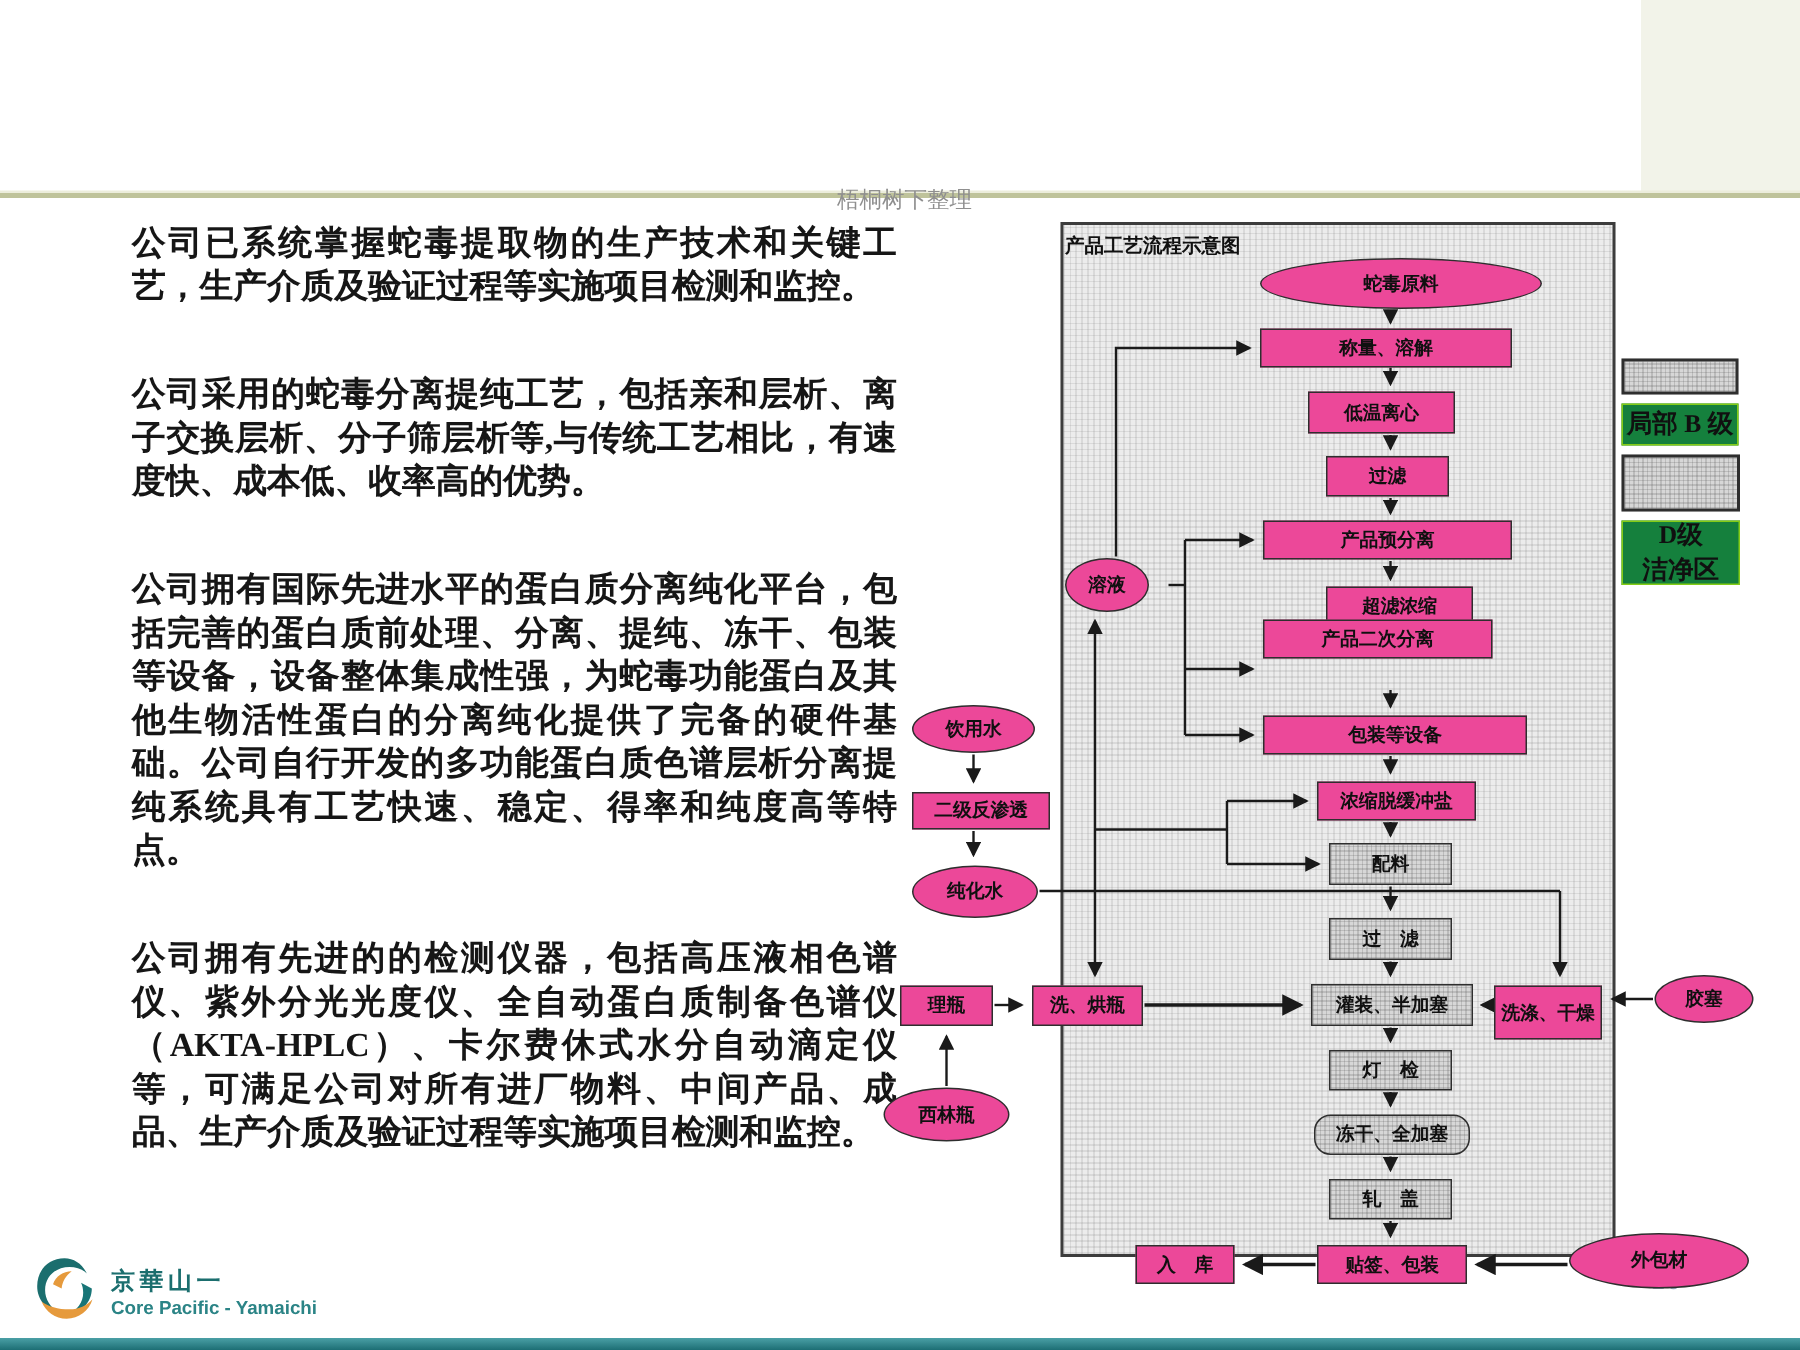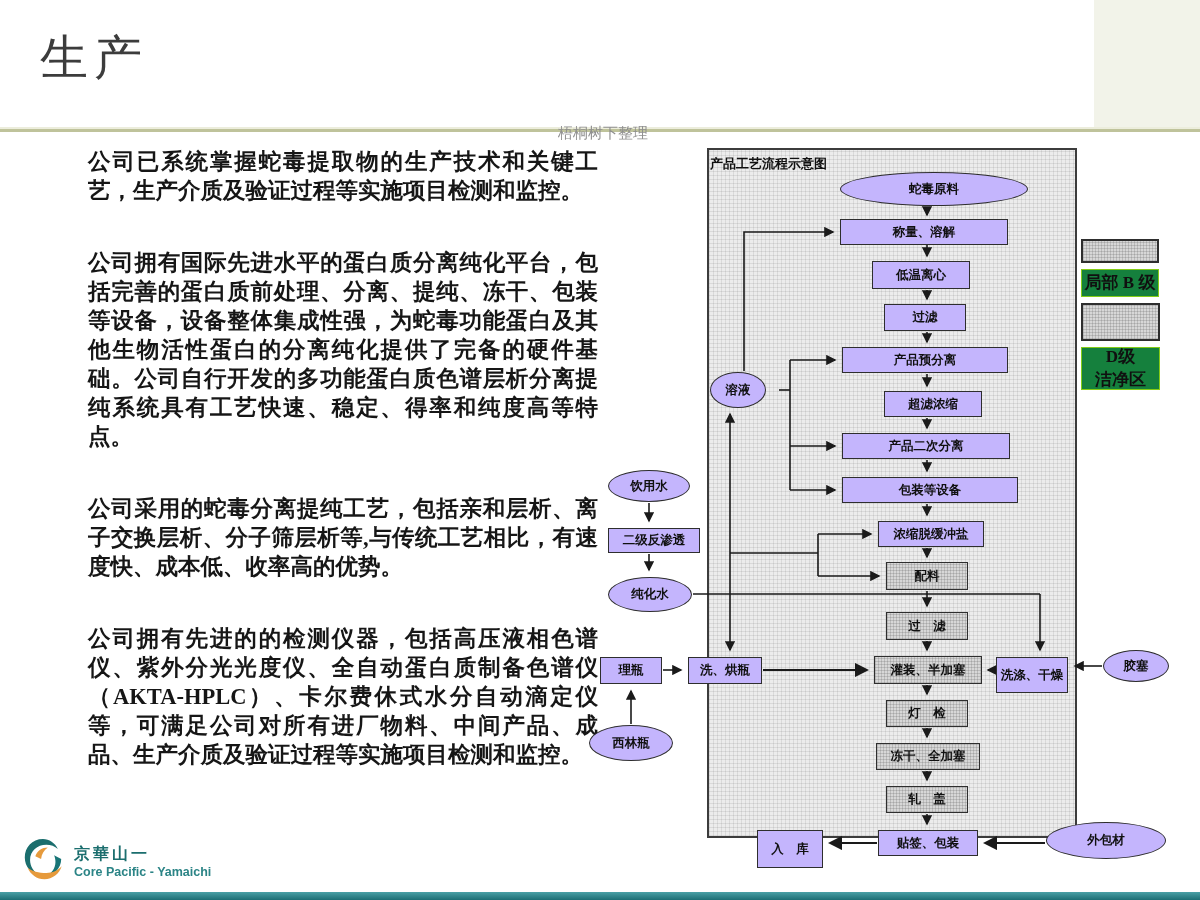--- a/index.html
+++ b/index.html
@@ -19,45 +19,45 @@
   .body-text p{margin:0 0 43px 0;}
 
   
   .flow-area{position:absolute;left:707px;top:148px;width:370px;height:690px;box-sizing:border-box;
              border:2px solid #3c3c3c;background-color:#ececec;z-index:1;
              background-image:repeating-linear-gradient(0deg,rgba(120,120,120,.16) 0 1px,transparent 1px 4px),
                               repeating-linear-gradient(90deg,rgba(120,120,120,.16) 0 1px,transparent 1px 4px);}
   .flow-title{position:absolute;left:710px;top:155px;font-size:13px;font-weight:bold;color:#101010;z-index:3;}
 
   .node{position:absolute;display:flex;align-items:center;justify-content:center;box-sizing:border-box;
-        font-size:12.5px;font-weight:bold;color:#101010;background:#c4b5fd;border:1.6px solid #2e2e2e;
+        font-size:12.5px;font-weight:bold;color:#101010;background:#ec4899;border:1.6px solid #2e2e2e;
         text-align:center;line-height:1.15;z-index:3;padding:1px 2px;}
   .ellipse{border-radius:50%;}
   .shaded{background-color:#d7d7d7;
           background-image:repeating-linear-gradient(0deg,rgba(90,90,90,.22) 0 1px,transparent 1px 3px),
                            repeating-linear-gradient(90deg,rgba(90,90,90,.22) 0 1px,transparent 1px 3px);}
 
   
   .n-raw{left:840px;top:172px;width:188px;height:34px;}
   .n-weigh{left:840px;top:219px;width:168px;height:26px;}
   .n-centrifuge{left:872px;top:261px;width:98px;height:28px;}
   .n-filter1{left:884px;top:304px;width:82px;height:27px;}
   .n-presep{left:842px;top:347px;width:166px;height:26px;}
   .n-ultra{left:884px;top:391px;width:98px;height:26px;}
-  .n-sep2{left:842px;top:433px;width:168px;height:26px;}
+  .n-sep2{left:842px;top:413px;width:153px;height:26px;}
   .n-sep3{left:842px;top:477px;width:176px;height:26px;}
   .n-desalt{left:878px;top:521px;width:106px;height:26px;}
   .n-compound{left:886px;top:562px;width:82px;height:28px;}
   .n-filter2{left:886px;top:612px;width:82px;height:28px;}
   .n-filling{left:874px;top:656px;width:108px;height:28px;}
   .n-inspect{left:886px;top:700px;width:82px;height:27px;}
-  .n-freeze{left:876px;top:743px;width:104px;height:27px;}
+  .n-freeze{left:876px;top:743px;width:104px;height:27px;border-radius:11px;}
   .n-cap{left:886px;top:786px;width:82px;height:27px;}
   .n-label{left:878px;top:830px;width:100px;height:26px;}
-  .n-warehouse{left:757px;top:830px;width:66px;height:38px;}
+  .n-warehouse{left:757px;top:830px;width:66px;height:26px;}
   .n-solution{left:710px;top:372px;width:56px;height:36px;}
   .n-drinking{left:608px;top:470px;width:82px;height:32px;}
   .n-ro{left:608px;top:528px;width:92px;height:25px;}
   .n-purified{left:608px;top:577px;width:84px;height:35px;}
   .n-sorting{left:600px;top:657px;width:62px;height:27px;}
   .n-washing{left:688px;top:657px;width:74px;height:27px;}
   .n-vial{left:589px;top:725px;width:84px;height:36px;}
   .n-stopperwash{left:996px;top:657px;width:72px;height:36px;}
   .n-stopper{left:1103px;top:650px;width:66px;height:32px;}
   .n-outer{left:1046px;top:822px;width:120px;height:37px;}
@@ -84,28 +84,27 @@
   .logo-cn{font-size:16px;font-weight:bold;color:#1b6e6e;letter-spacing:3px;}
   .logo-en{font-size:12.5px;font-weight:bold;color:#2b8486;}
   .page-number{position:absolute;left:1100px;top:840px;font-size:21px;color:#93a7bb;}
 </style>
 </head>
 <body>
 
 <div class="slide">
 
   <div class="top-strip"></div>
-  <h1 class="page-title" style="margin:0;font-weight:normal">生产</h1>
   <div class="title-rule"></div>
   <div class="watermark">梧桐树下整理</div>
 
   <div class="body-text">
     <p>公司已系统掌握蛇毒提取物的生产技术和关键工艺，生产介质及验证过程等实施项目检测和监控。</p>
+    <p>公司采用的蛇毒分离提纯工艺，包括亲和层析、离子交换层析、分子筛层析等,与传统工艺相比，有速度快、成本低、收率高的优势。</p>
     <p>公司拥有国际先进水平的蛋白质分离纯化平台，包括完善的蛋白质前处理、分离、提纯、冻干、包装等设备，设备整体集成性强，为蛇毒功能蛋白及其他生物活性蛋白的分离纯化提供了完备的硬件基础。公司自行开发的多功能蛋白质色谱层析分离提纯系统具有工艺快速、稳定、得率和纯度高等特点。</p>
-    <p>公司采用的蛇毒分离提纯工艺，包括亲和层析、离子交换层析、分子筛层析等,与传统工艺相比，有速度快、成本低、收率高的优势。</p>
     <p>公司拥有先进的的检测仪器，包括高压液相色谱仪、紫外分光光度仪、全自动蛋白质制备色谱仪（AKTA-HPLC）、卡尔费休式水分自动滴定仪等，可满足公司对所有进厂物料、中间产品、成品、生产介质及验证过程等实施项目检测和监控。</p>
   </div>
 
   <div class="flow-area"></div>
   <div class="flow-title">产品工艺流程示意图</div>
 
   <svg class="arrows" width="1200" height="900">
     <defs>
       <marker id="arr" viewBox="0 0 10 10" refX="8.5" refY="5" markerWidth="6.5" markerHeight="6.5" orient="auto-start-reverse">
         <path d="M0 0 L10 5 L0 10 z" fill="#1a1a1a"></path>

